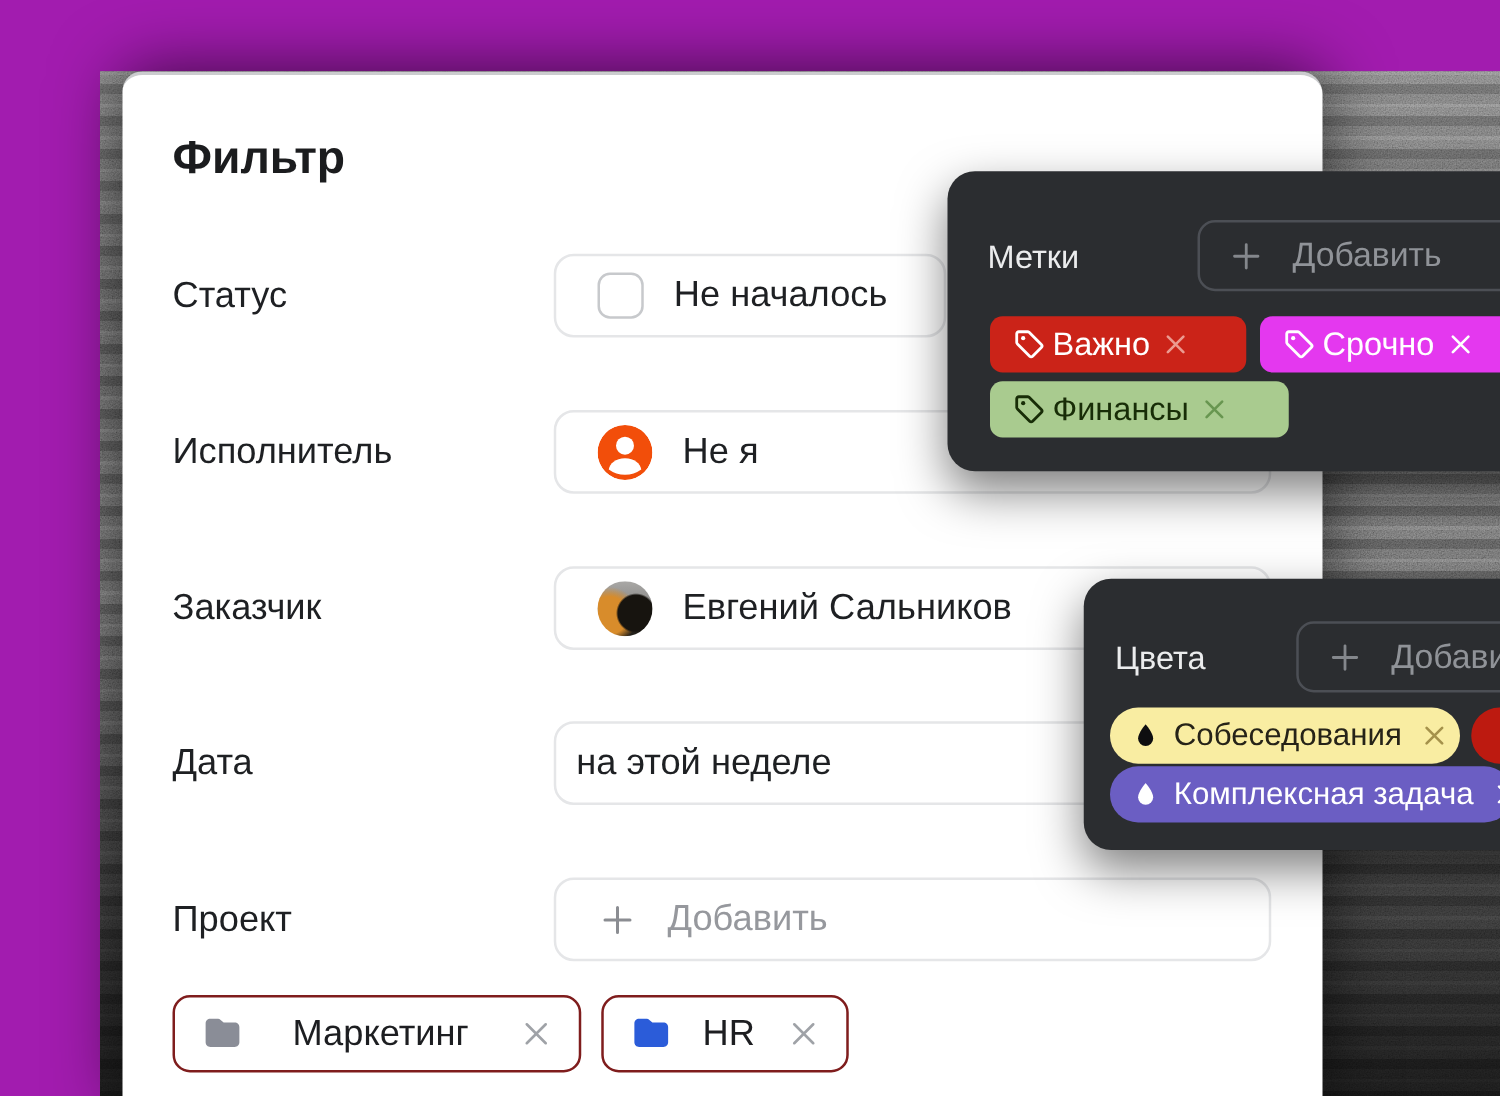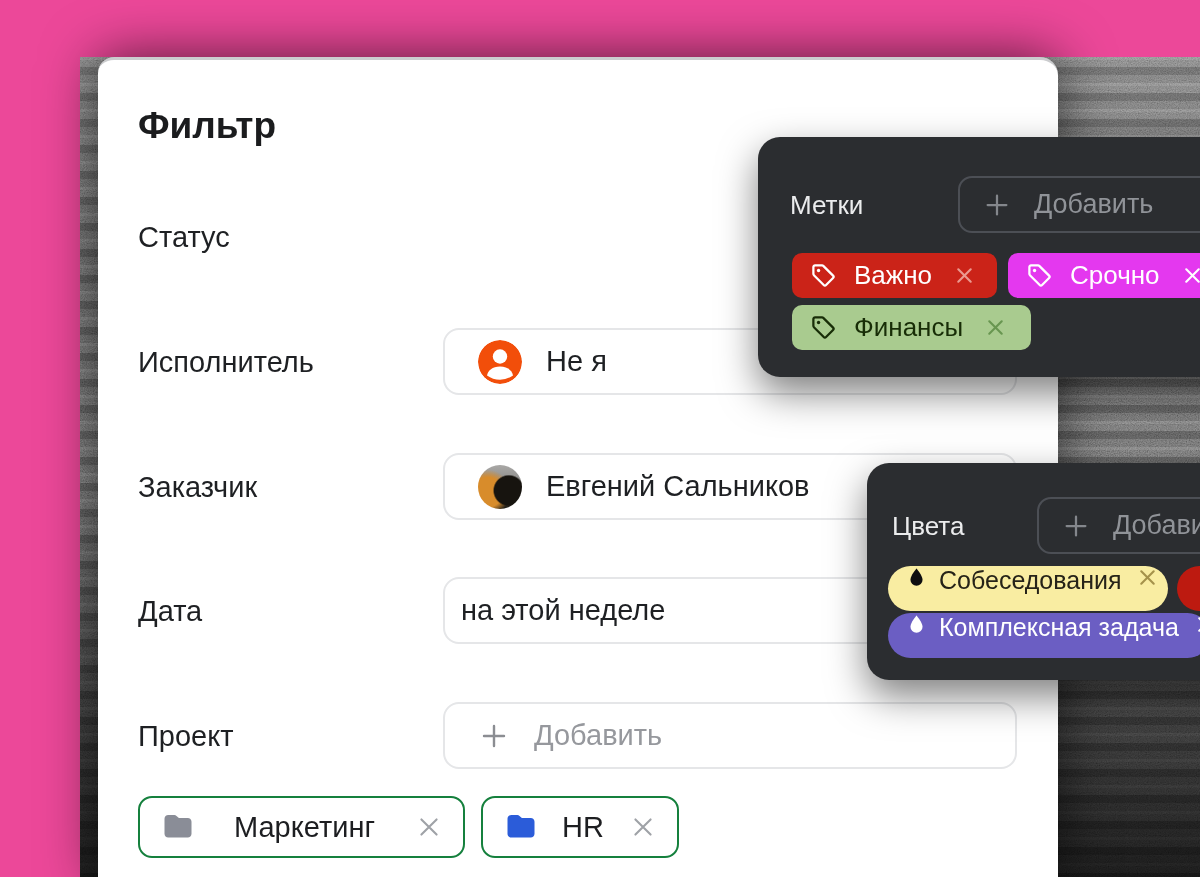--- a/index.html
+++ b/index.html
@@ -1,17 +1,17 @@
 <!DOCTYPE html>
 <html><head>
 <meta charset="utf-8">
 <style>
   html,body{margin:0;padding:0;background:#000;}
   #stage{
-    position:relative;width:1200px;height:877px;overflow:hidden;background:#ec4899;
+    position:relative;width:1200px;height:877px;overflow:hidden;background:#a21caf;
     font-family:"Liberation Sans","DejaVu Sans",sans-serif;
     -webkit-font-smoothing:antialiased;
   }
   
   .texture{position:absolute;left:80px;top:57px;width:1120px;height:820px;background:#474747;z-index:0;}
   .texture svg{position:absolute;left:0;top:0;}
   .tex-bands{position:absolute;inset:0;
     background:repeating-linear-gradient(180deg,
       rgba(255,255,255,.10) 0 3px, rgba(0,0,0,0) 3px 10px,
       rgba(0,0,0,.22) 10px 18px, rgba(0,0,0,.05) 18px 26px);}
@@ -40,47 +40,47 @@
   .avatar-photo{
     background:
       radial-gradient(circle at 70% 58%, #17140f 0 36%, rgba(0,0,0,0) 40%),
       radial-gradient(circle at 22% 62%, #d88c2b 0 34%, rgba(216,140,43,0) 52%),
       linear-gradient(180deg,#a9a8a6 0%,#8f8e8c 36%,#4e4739 58%,#1e1c17 100%);
   }
   .plus-icon{width:32px;height:32px;color:#8b8d92;flex:0 0 auto;display:inline-flex;}
   
   .pchip{
     position:absolute;top:736px;height:62px;box-sizing:border-box;background:#fff;
-    border:2px solid #15803d;border-radius:14px;display:flex;align-items:center;
+    border:2px solid #7f1d1d;border-radius:14px;display:flex;align-items:center;
     justify-content:space-between;padding:0 20px;
   }
   .pchip-label{font-size:29px;color:#1d1e21;margin:0 16px 0 14px;}
   .folder-icon{width:36px;height:36px;display:inline-flex;}
   .x-gray{width:28px;height:28px;color:#9fa2a7;display:inline-flex;}
   
   .panel{
     position:absolute;z-index:2;background:#2b2d30;border-radius:22px;
     box-shadow:0 16px 38px rgba(0,0,0,.5);
   }
   .panel-title{position:absolute;font-size:26px;color:#ebeced;}
   .add-btn{
     position:absolute;height:57px;box-sizing:border-box;border:2px solid #4c4f55;border-radius:14px;
     display:flex;align-items:center;gap:22px;padding:0 22px;color:#909398;
   }
   .add-btn .add-label{font-size:27px;white-space:nowrap;}
   .add-btn .plus{width:30px;height:30px;color:#84878c;flex:0 0 auto;display:inline-flex;}
   .dchip{
     position:absolute;height:45px;border-radius:10px;display:flex;align-items:center;
-    gap:17px;padding:0 18px;box-sizing:border-box;
+    gap:5px;padding:0 18px;box-sizing:border-box;
   }
   .dchip .dchip-label{font-size:26px;white-space:nowrap;}
   .tag-icon{width:27px;height:27px;display:inline-flex;flex:0 0 auto;}
   .x-chip{width:23px;height:23px;display:inline-flex;flex:0 0 auto;margin-left:4px;}
   .pill{
-    position:absolute;height:45px;border-radius:23px;display:flex;
+    position:absolute;height:45px;border-radius:23px;display:flex;align-items:center;
     gap:11px;padding:0 17px;box-sizing:border-box;
   }
   .pill .pill-label{font-size:25px;white-space:nowrap;}
   .drop-icon{width:23px;height:23px;display:inline-flex;flex:0 0 auto;}
   
   .chip-important{background:#cb2318;color:#fff;}
   .chip-important .x-chip{color:#eb9a90;}
   .chip-urgent{background:#e438ef;color:#fff;}
   .chip-urgent .x-chip{color:#fff;}
   .chip-finance{background:#a9cb8f;color:#182d07;}
@@ -111,20 +111,24 @@
     </svg>
     <div class="tex-bands"></div>
     <div class="tex-shade"></div>
   </div>
 
   <div class="card">
     <div class="card-title">Фильтр</div>
 
     <div class="frow" style="top:143px">
       <div class="flabel">Статус</div>
+      <div class="field" style="width:314px">
+        <span class="checkbox"></span>
+        <span class="ftext">Не началось</span>
+      </div>
     </div>
 
     <div class="frow" style="top:268px">
       <div class="flabel">Исполнитель</div>
       <div class="field">
         <span class="avatar">
           <svg viewBox="0 0 44 44" width="44" height="44">
             <circle cx="22" cy="22" r="22" fill="#f24e0a"></circle>
             <circle cx="22" cy="16.5" r="7.2" fill="#fff"></circle>
             <path d="M22 26.5 c-7.6 0-12.2 4.3-13 9 a22 22 0 0 0 26 0 c-.8-4.7-5.4-9-13-9 Z" fill="#fff"></path>

